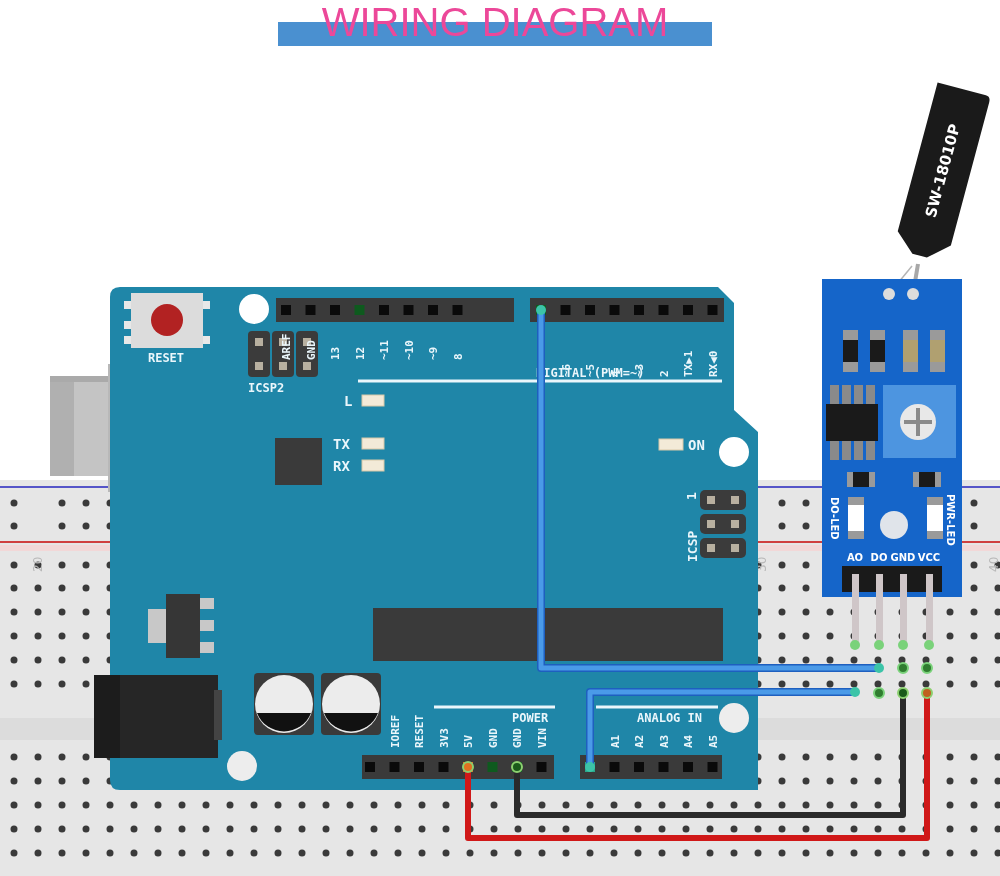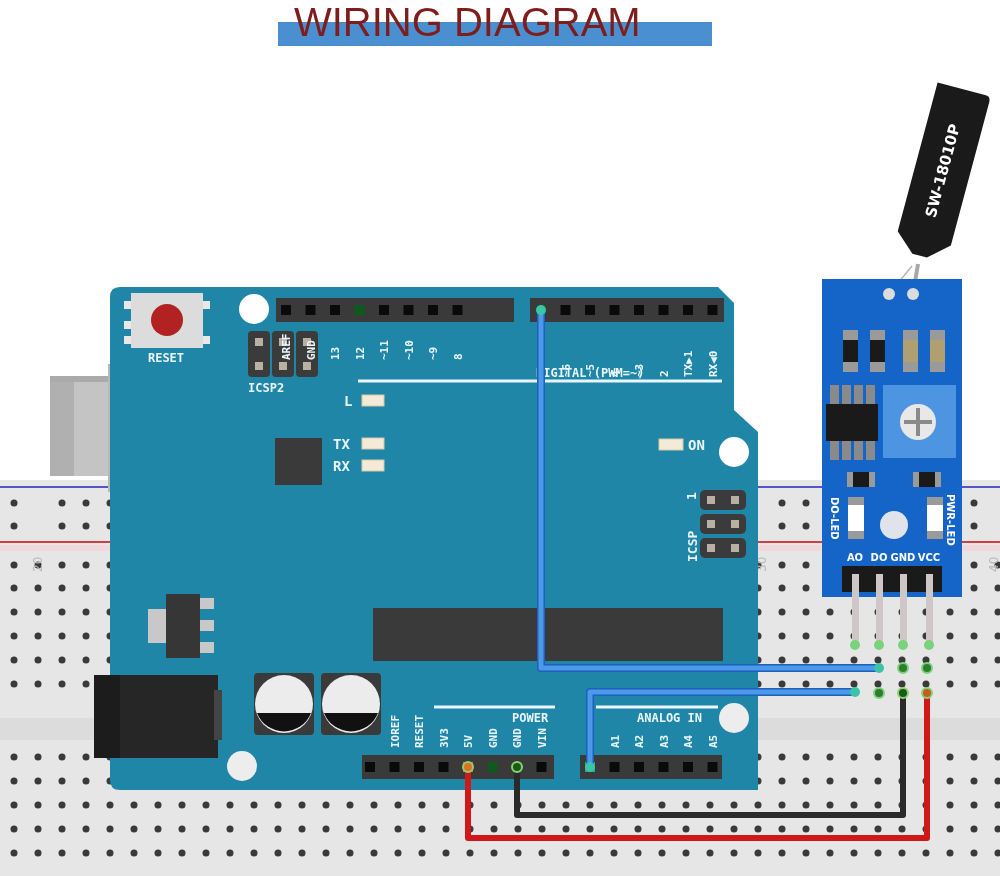--- a/index.html
+++ b/index.html
@@ -1,19 +1,19 @@
 <!DOCTYPE html>
 <html><head>
 <meta charset="utf-8">
 <style>
   html, body { margin: 0; padding: 0; background: #ffffff; }
   body { width: 1000px; height: 876px; position: relative; overflow: hidden; font-family: "DejaVu Sans", sans-serif; }
   #title-wrap { position: absolute; left: 278px; top: 0; width: 434px; height: 46px; }
   #title-bar { position: absolute; left: 0; top: 22px; width: 434px; height: 24px; background: #4a90d0; }
-  #title-text { position: absolute; left: 16px; top: 0; width: 434px; font-family: "Liberation Sans", sans-serif; font-size: 40px; line-height: 44px; color: #7f1d1d; letter-spacing: 0px; }
+  #title-text { position: absolute; left: 0; top: 0; width: 434px; text-align: center; font-family: "Liberation Sans", sans-serif; font-size: 40px; line-height: 44px; color: #ec4899; letter-spacing: 0px; }
   svg#scene { position: absolute; left: 0; top: 0; }
   .pcb-label { font-family: "DejaVu Sans Mono", monospace; fill: #eaf6fb; font-weight: bold; }
   .mod-label { font-family: "DejaVu Sans", sans-serif; fill: #ffffff; font-weight: bold; }
 </style>
 </head>
 <body>
 
 <div id="title-wrap">
   <div id="title-bar"></div>
   <div id="title-text">WIRING DIAGRAM</div>

